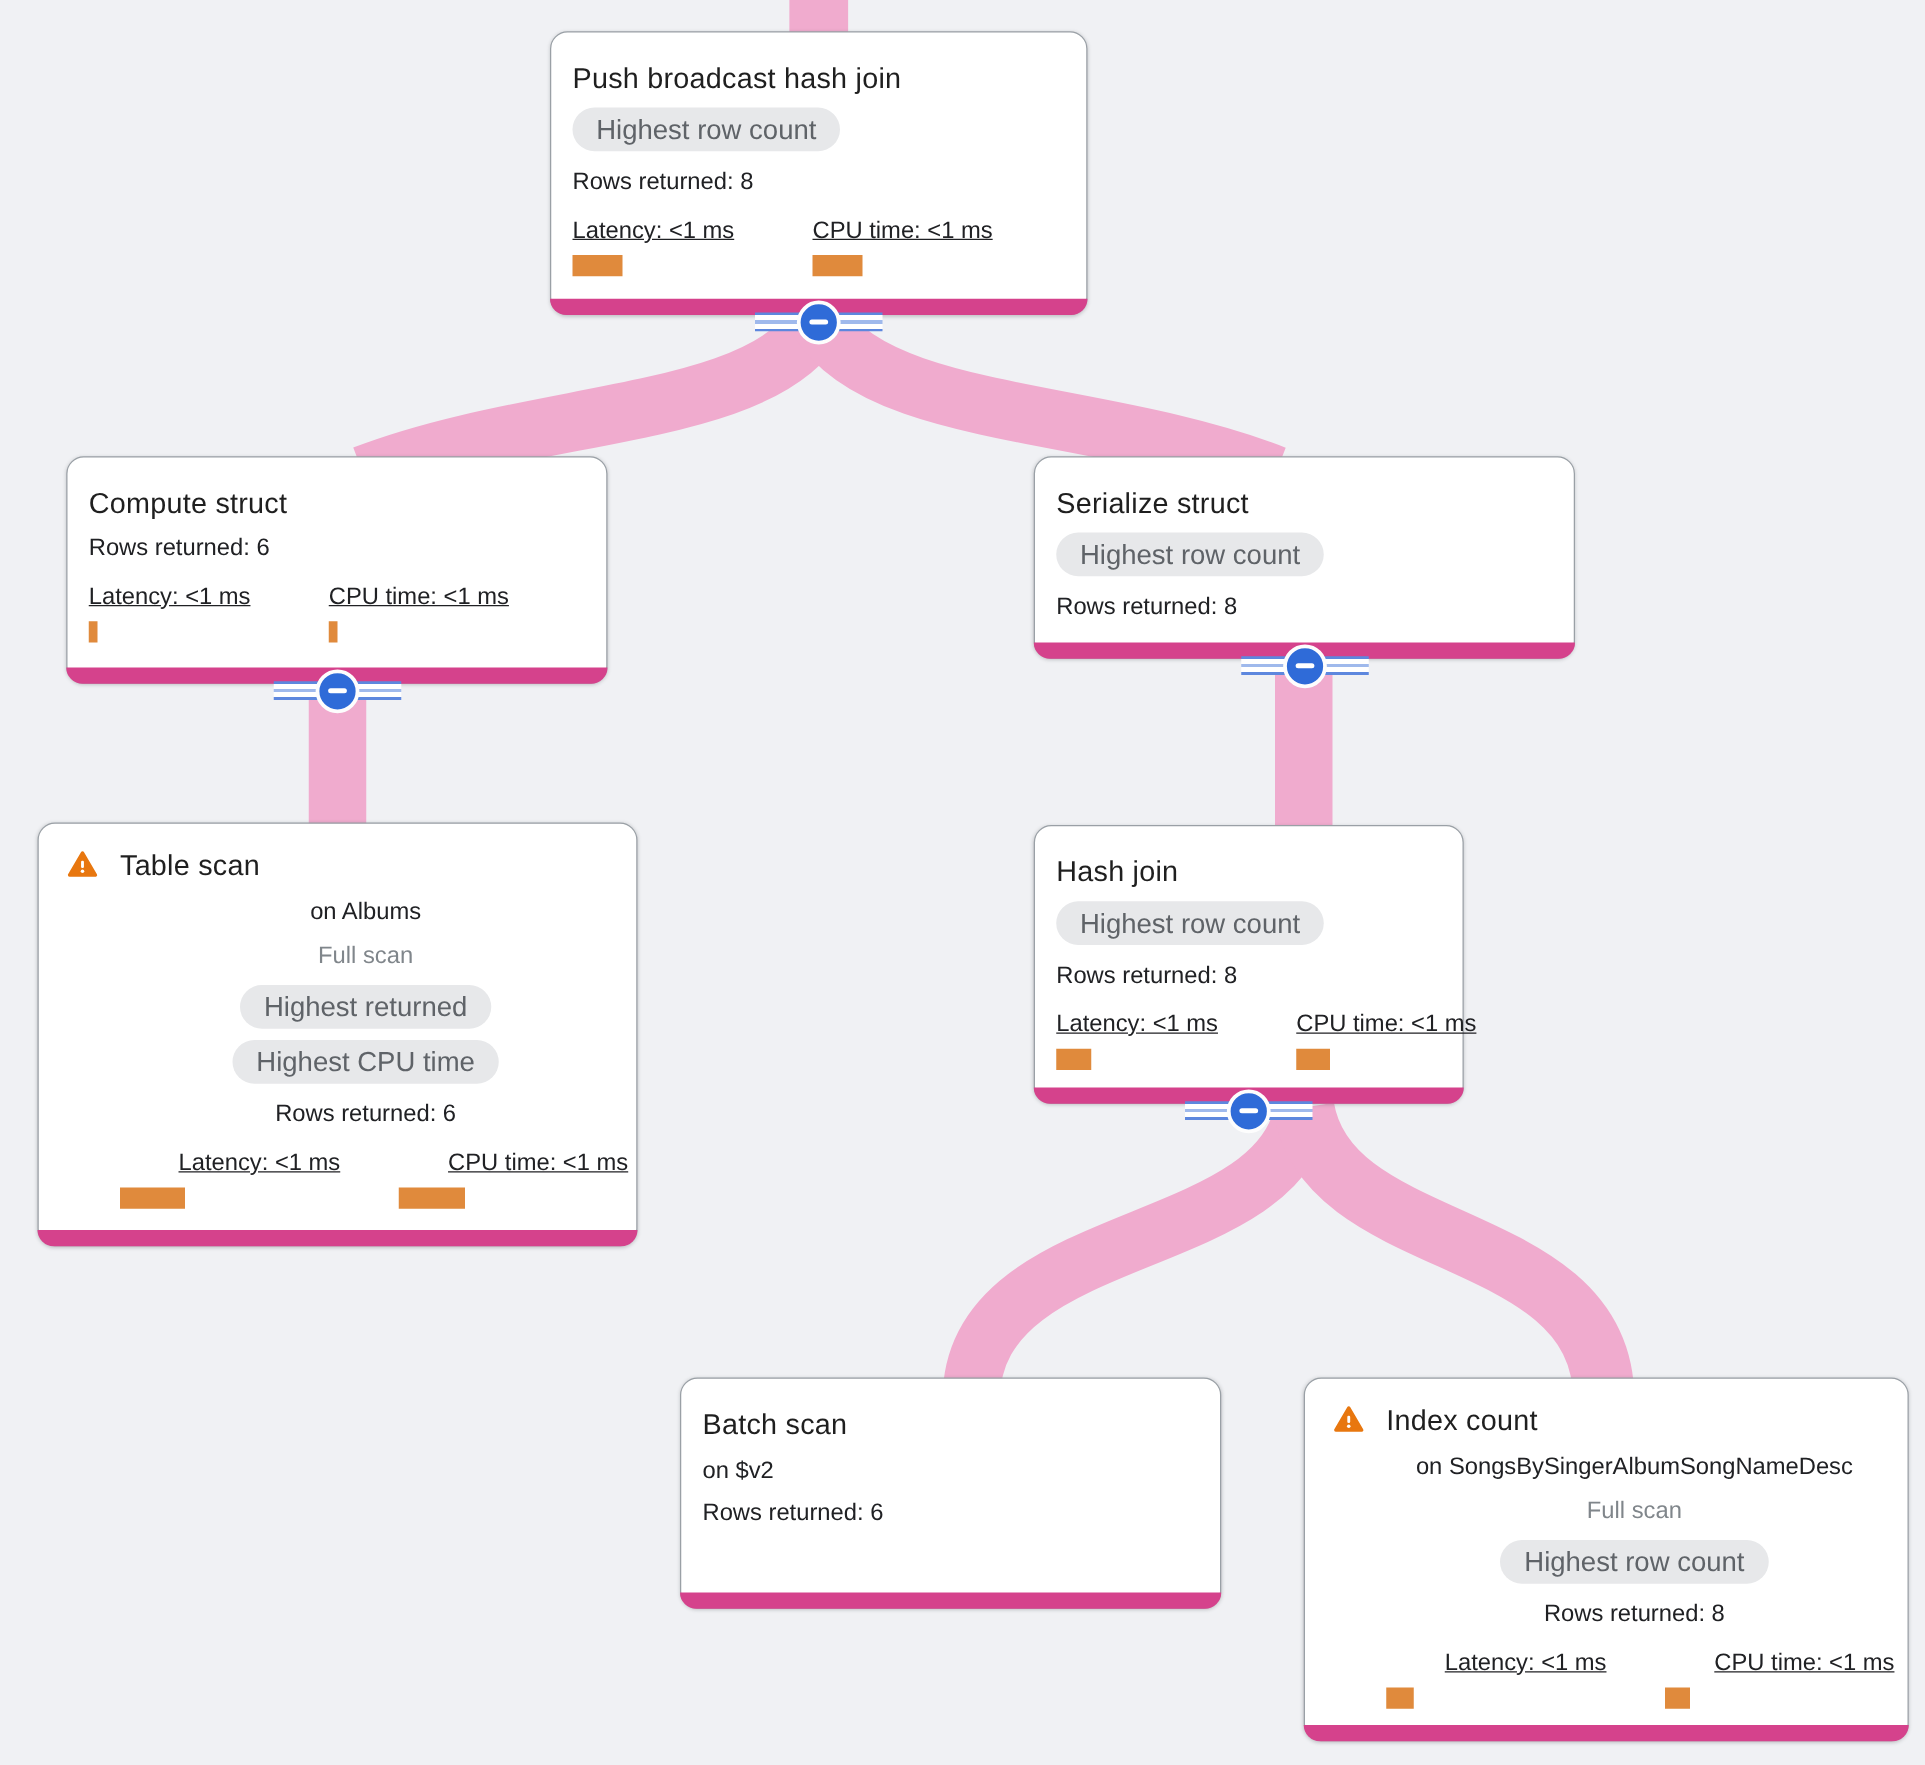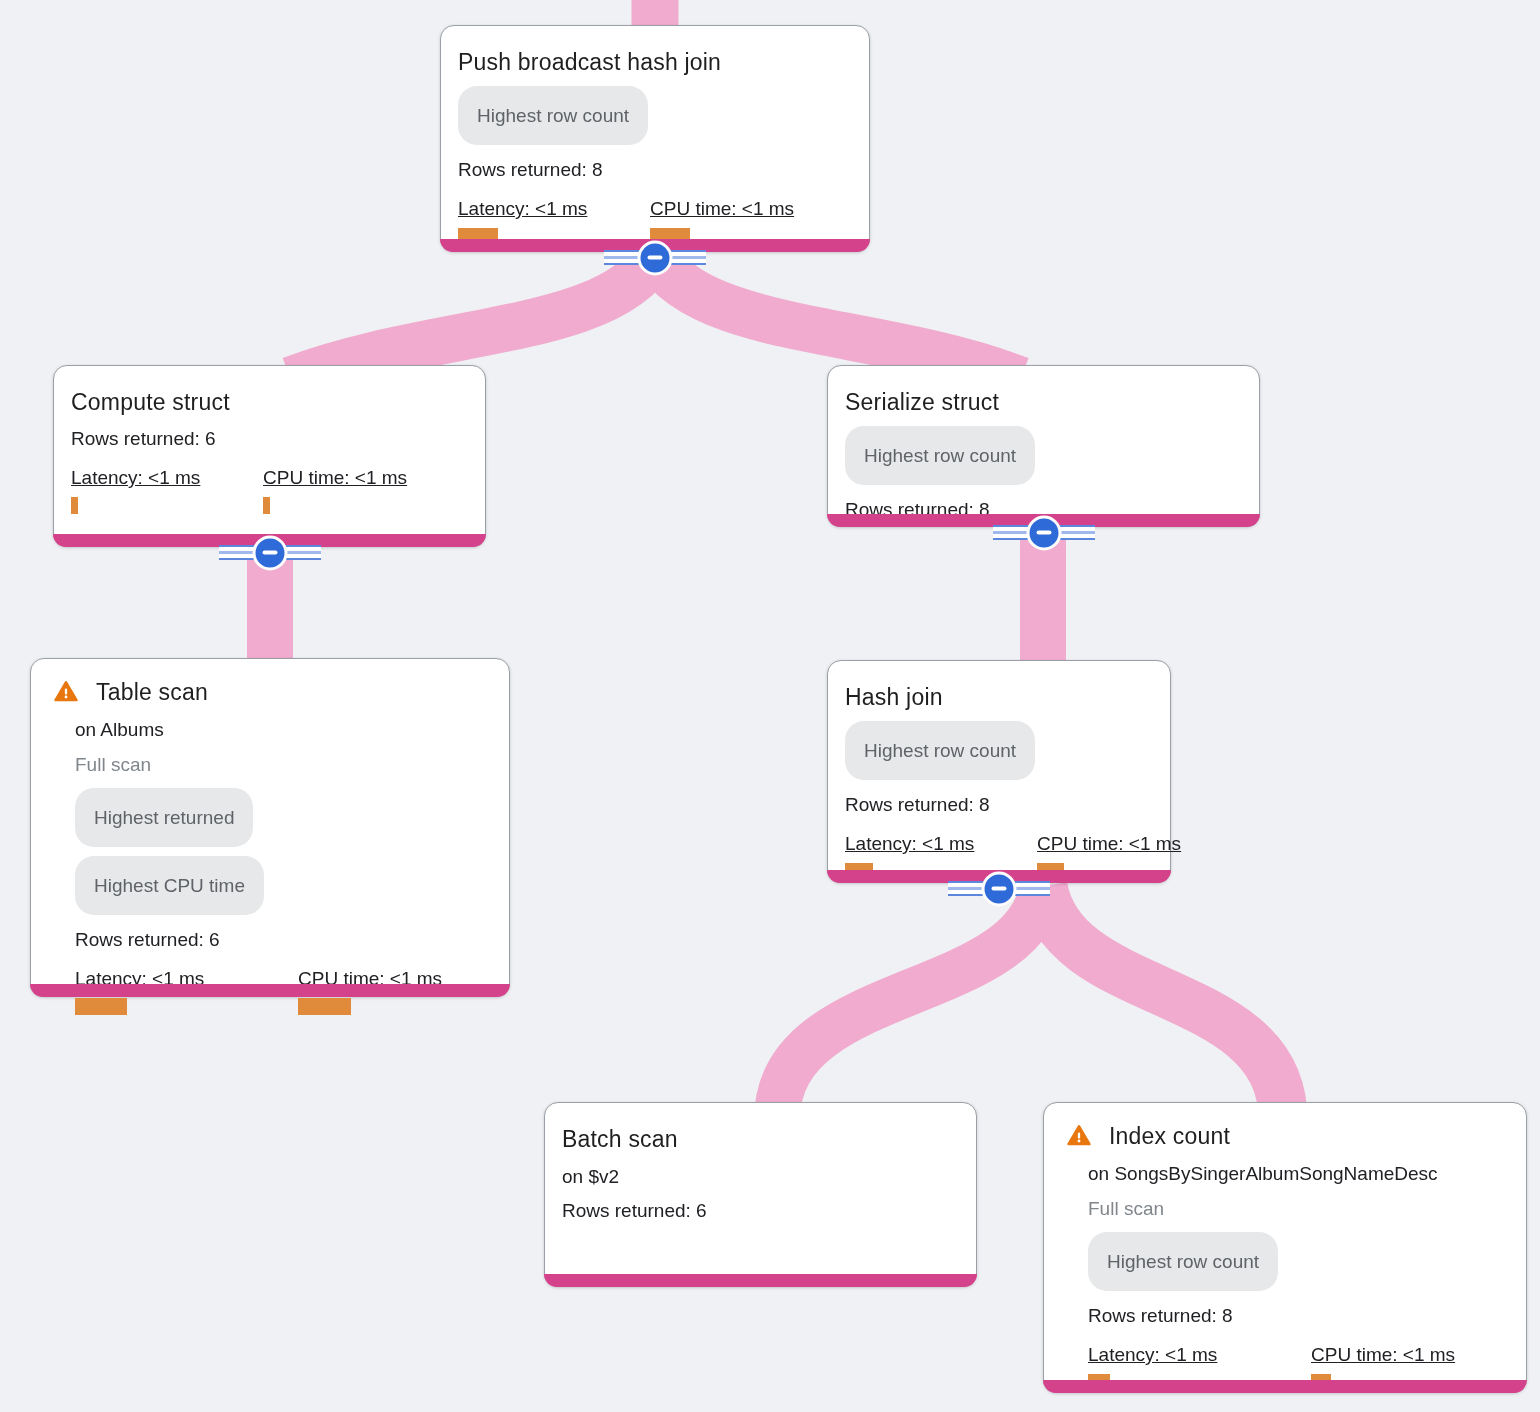--- a/index.html
+++ b/index.html
@@ -22,33 +22,33 @@
     position:absolute;z-index:1;background:var(--card-bg);
     border:1px solid var(--card-border);border-radius:14px;
     box-shadow:0 1px 3px rgba(60,64,67,.25);
     box-sizing:border-box;
   }
   .accentbar{
     position:absolute;left:-1px;right:-1px;bottom:-1px;height:13px;
     background:var(--accent-bar);border-radius:0 0 14px 14px;
   }
   .content{padding:21px 20px 0 17px;}
-  .card.warned .content{padding:18px 20px 0 22px;}
+  .card.warned .content{padding:18px 20px 0 22px;text-align:center;}
   .trow{display:flex;align-items:flex-start;}
   .warn-icon{flex:0 0 auto;width:26px;margin:2px 17px 0 0;}
   .title{
     font-size:23px;font-weight:500;letter-spacing:.2px;
     color:var(--title-text);margin:0 0 9px 0;line-height:30px;
   }
-  .indent{margin-left:22px;}
+  .indent{margin-left:43px;}
   .sub{font-size:19px;color:var(--body-text);margin:0 0 7px 0;line-height:28px;}
   .fullscan{font-size:19px;color:var(--muted-text);margin:0 0 9px 0;line-height:28px;}
   .badge{
     display:inline-block;background:var(--badge-bg);color:var(--badge-text);
-    font-size:19px;line-height:19px;padding:20px 19px;border-radius:19px;
+    font-size:22px;line-height:19px;padding:8px 19px;border-radius:19px;
     margin:0 0 9px 0;
   }
   .badge-row{line-height:0;}
   .rows{font-size:19px;margin:3px 0 13px 0;line-height:26px;}
   .metrics{display:flex;}
   .metric{width:192px;flex:0 0 auto;}
   .card.warned .metric{width:223px;}
   .mlabel{font-size:19px;line-height:26px;text-decoration:underline;}
   .mbar{height:17px;margin-top:6px;background:var(--metric-bar);}
   .collapse{

